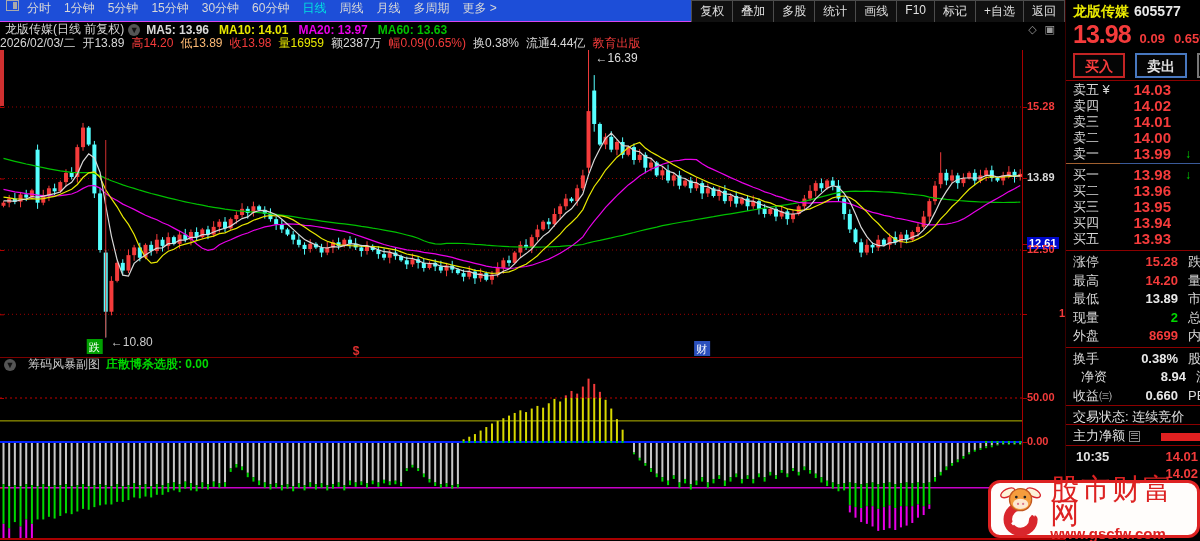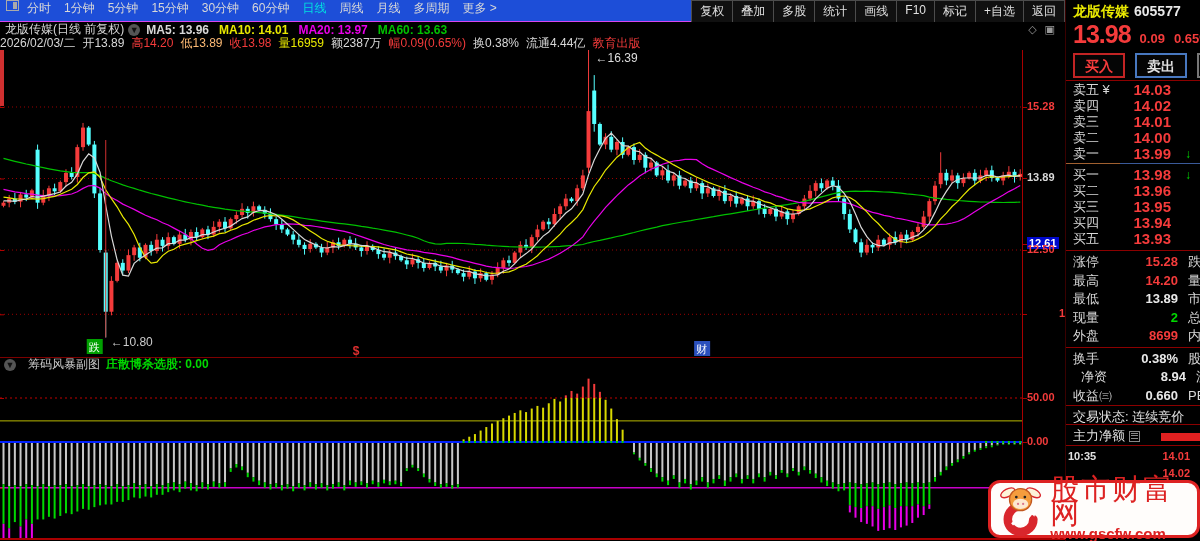--- a/index.html
+++ b/index.html
@@ -65,21 +65,21 @@
   .lv-arrow { position:absolute; left:112px; color:#00d800; font-size:12px; font-weight:bold; }
   .st-row { position:absolute; left:7px; width:128px; height:18px; line-height:18px; white-space:nowrap; }
   .st-label { color:#d8d8d8; font-size:13px; }
   .st-val { position:absolute; right:23px; font-size:13px; font-weight:bold; }
   .st-cut { position:absolute; left:115px; color:#d8d8d8; font-size:13px; }
   .p-status { position:absolute; left:7px; top:408px; color:#e0e0e0; font-size:13px; white-space:nowrap; }
   .p-main-net { position:absolute; left:7px; top:427px; color:#e0e0e0; font-size:13px; display:flex; align-items:center; }
   .mn-icon { display:inline-block; width:11px; height:11px; border:1px solid #888; margin-left:4px; position:relative; }
   .mn-icon::after{ content:""; position:absolute; left:1px; right:1px; top:3px; height:1px; background:#888; box-shadow:0 3px 0 #888,0 -2px 0 #888; }
   .mn-bar { position:absolute; left:88px; top:6px; width:40px; height:8px; background:#e02020; }
-  .tick-row { position:absolute; left:2px; width:122px; height:17px; line-height:17px; font-size:11px; font-weight:bold; }
+  .tick-row { position:absolute; left:10px; width:122px; height:17px; line-height:17px; font-size:13px; font-weight:bold; }
   .tick-time { color:#e0e0e0; } .tick-price { position:absolute; right:0; color:#f43b3b; }
 
   
   .logo { position:absolute; left:988px; top:480px; width:212px; height:58px; background:#fffdfb;
           border:3px solid #dd2222; border-radius:12px; display:flex; align-items:center; z-index:30; }
   .logo-text { margin-left:4px; }
   .logo-title { color:#dd2222; font-size:29px; font-weight:normal; letter-spacing:2px; line-height:24px; }
   .logo-url { color:#dd2222; font-size:15px; font-weight:bold; line-height:17px; }
 </style>
 </head>

